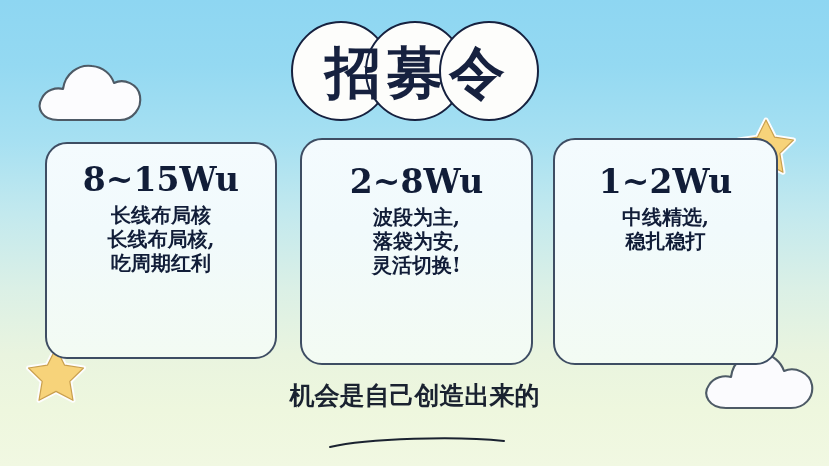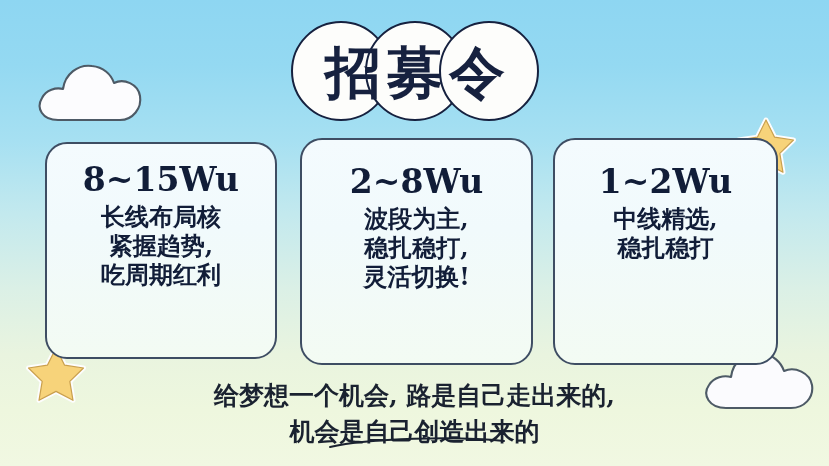--- a/index.html
+++ b/index.html
@@ -100,21 +100,21 @@
     margin-top: 18px;
     letter-spacing: 0px;
     white-space: nowrap;
   }
   #card-1 .card-heading { margin-top: 24px; }
   #card-2 .card-heading { margin-top: 24px; }
 
   .card-body {
     font-family: "DejaVu Serif", "Liberation Serif", serif;
     font-weight: bold;
-    font-size: 24px;
+    font-size: 20px;
     line-height: 1.2;
     margin-top: 4px;
     letter-spacing: 0px;
   }
   .card-body .line { display: block; white-space: nowrap; }
 
   
   #caption {
     position: absolute;
     left: 0;
@@ -174,44 +174,43 @@
     <div class="title-circle tc1"></div>
     <div class="title-circle tc2"></div>
     <div class="title-circle tc3"></div>
     <div id="title-text">招募令</div>
   </div>
 
   <div class="card" id="card-0">
     <div class="card-heading">8~15Wu</div>
     <div class="card-body">
       <span class="line">长线布局核</span>
-      <span class="line">紧握趋势,</span>
+      <span class="line">长线布局核,</span>
       <span class="line">吃周期红利</span>
     </div>
   </div>
 
   <div class="card" id="card-1">
     <div class="card-heading">2~8Wu</div>
     <div class="card-body">
       <span class="line">波段为主,</span>
-      <span class="line">稳扎稳打,</span>
+      <span class="line">落袋为安,</span>
       <span class="line">灵活切换!</span>
     </div>
   </div>
 
   <div class="card" id="card-2">
     <div class="card-heading">1~2Wu</div>
     <div class="card-body">
       <span class="line">中线精选,</span>
       <span class="line">稳扎稳打</span>
     </div>
   </div>
 
   <div id="caption">
-    <span class="cline">给梦想一个机会, 路是自己走出来的,</span>
     <span class="cline">机会是自己创造出来的</span>
   </div>
 
   <svg id="caption-underline" viewBox="0 0 178 14">
     <path d="M2 11 C40 2 130 0 176 5" fill="none" stroke="#1a2230" stroke-width="2" stroke-linecap="round"></path>
   </svg>
 
 </div>
 
 </body></html>

